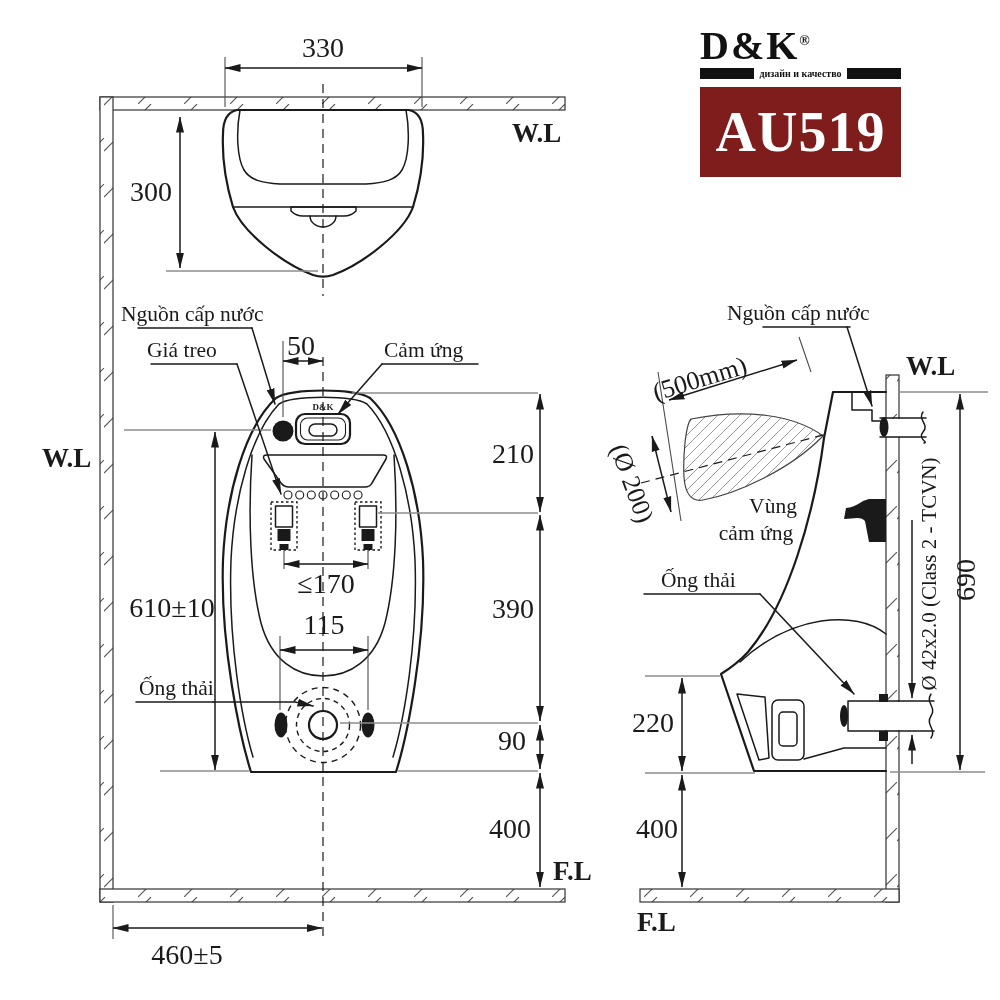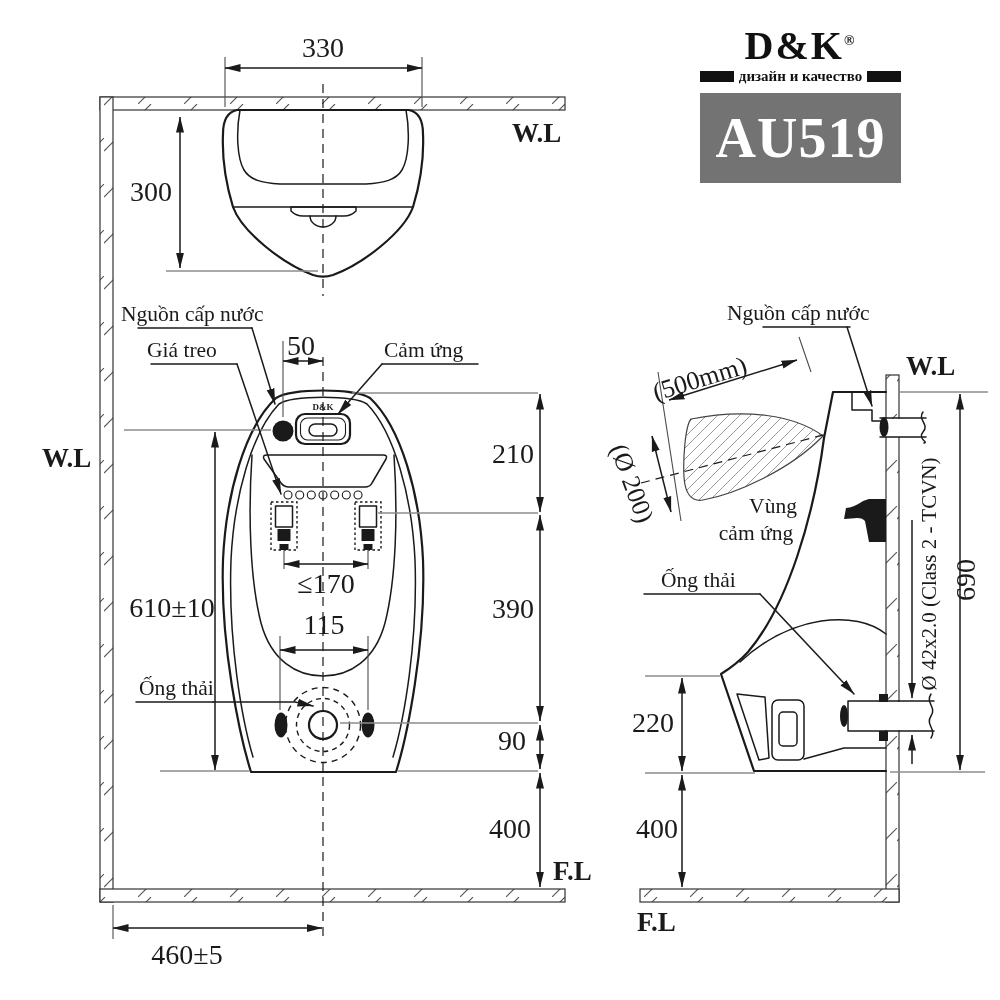--- a/index.html
+++ b/index.html
@@ -19,27 +19,27 @@
   .fillk{fill:#1a1a1a;stroke:none}
   .wallr{stroke:#333;stroke-width:1.2}
   text{fill:#1a1a1a}
   .dimt{font-size:28px}
   .dimts{font-size:26px}
   .lbl{font-size:21.5px}
   .wl{font-size:27px;font-weight:700}
   .mini{font-size:9px;font-weight:700}
 
   
-  .logo{position:absolute;left:700px;top:26px;width:201px;text-align:center;color:#111}
+  .logo{position:absolute;left:700px;top:26px;width:201px;text-align:left;color:#111}
   .brand-row{font-size:40px;font-weight:800;letter-spacing:2px;line-height:1;white-space:nowrap}
   .brand-row sup{font-size:14px;font-weight:700;vertical-align:super}
   .tag-row{display:flex;align-items:center;justify-content:center;gap:5px;margin-top:2px}
   .tag-row .bar{height:11px;background:#111;flex:1}
-  .tagline{font-size:15px;font-weight:700;white-space:nowrap;color:#111}
-  .model-box{margin-top:8px;height:90px;background:#737373;display:flex;align-items:center;justify-content:center}
+  .tagline{font-size:10px;font-weight:700;white-space:nowrap;color:#111}
+  .model-box{margin-top:8px;height:90px;background:#7f1d1d;display:flex;align-items:center;justify-content:center}
   .model-box span{color:#fff;font-size:56px;font-weight:800;letter-spacing:1px;line-height:1}
 </style>
 </head>
 <body>
 
 <div class="stage">
 
 <svg width="1000" height="1000" viewBox="0 0 1000 1000">
   <defs>
     <marker id="arr" viewBox="0 0 16 10" markerWidth="16" markerHeight="10" refX="15.5" refY="5" orient="auto-start-reverse" markerUnits="userSpaceOnUse">

